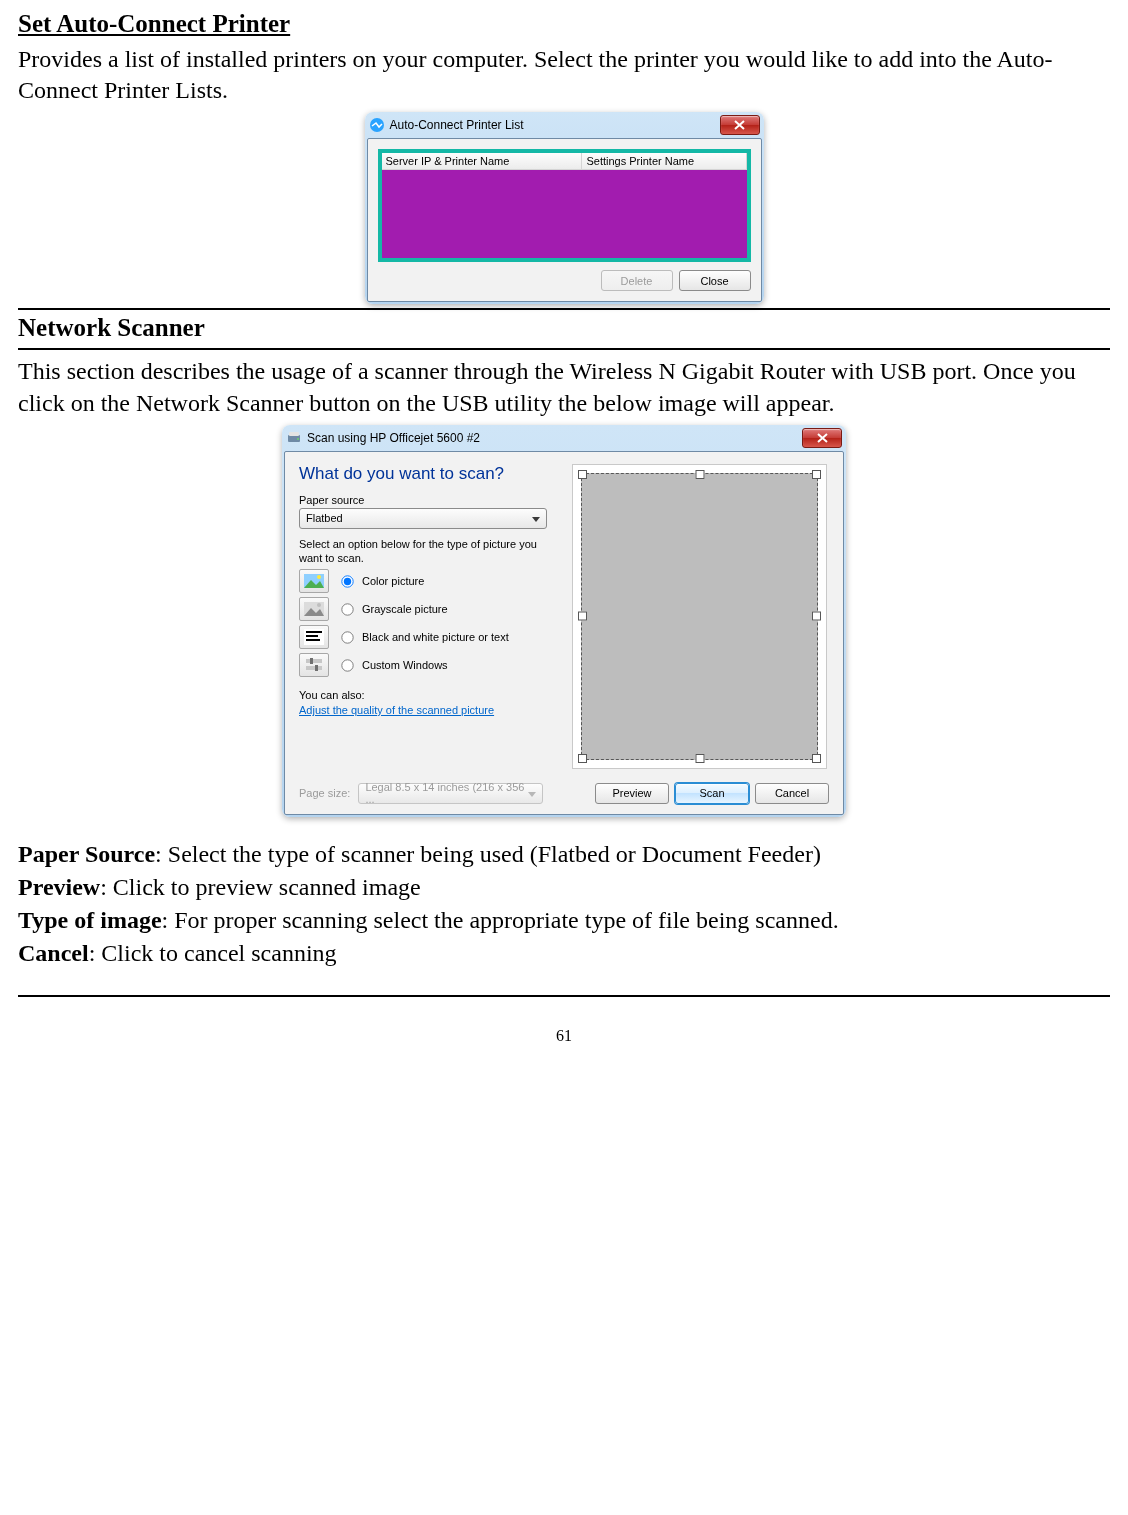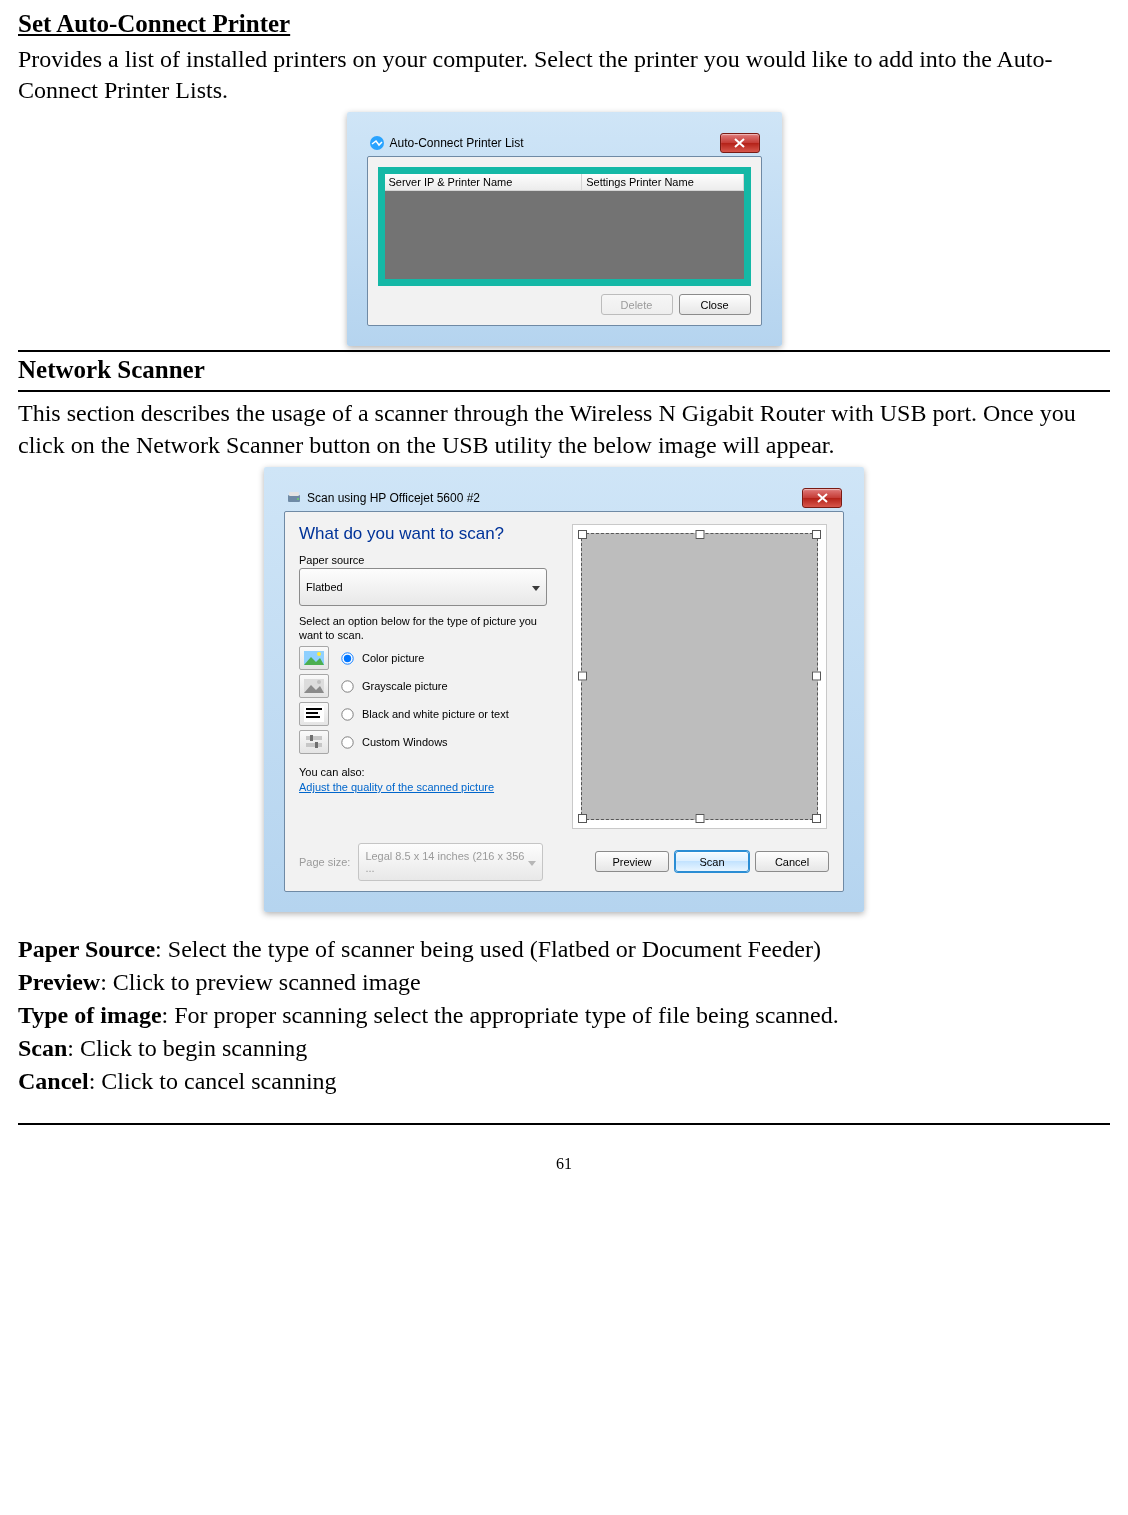--- a/index.html
+++ b/index.html
@@ -32,23 +32,23 @@
     margin: 2px 0 4px 0;
   }
   .figure-wrap {
     text-align: center;
     margin: 4px 0 4px 0;
   }
   
   .win {
     display: inline-block;
     text-align: left;
-    border-radius: 2px;
+    border-radius: 8px;
     background: linear-gradient(#cfe5f7, #b5d4ef);
-    padding: 20px;
+    padding: 2px;
     box-shadow: 0 2px 6px rgba(0,0,0,.3);
     font-family: "Segoe UI", Tahoma, sans-serif;
     font-size: 12px;
     color: #000;
   }
   .win-titlebar {
     display: flex;
     align-items: center;
     height: 22px;
     padding: 0 2px 2px 2px;
@@ -77,22 +77,22 @@
   .win-client {
     background: #f2f2f2;
     border: 1px solid #6f8aa5;
     border-radius: 2px;
     padding: 10px;
   }
 
   
   .dlg1 { width: 395px; }
   .dlg1 .listbox {
-    background: #737373;
-    border: 7px solid #14b8a6;
+    background: #a21caf;
+    border: 4px solid #14b8a6;
     height: 105px;
     position: relative;
     overflow: hidden;
   }
   .dlg1 .listhead th {
     font-weight: normal;
     text-align: left;
     font-size: 11px;
     padding: 2px 4px;
     background: linear-gradient(#fdfdfd,#ececec);
@@ -129,21 +129,21 @@
   .dlg2 h3 {
     color:#003399;
     font-family:"Segoe UI", Tahoma, sans-serif;
     font-weight:normal;
     font-size:17px;
     margin:0 0 10px 0;
   }
   .dlg2 label.grp { display:block; font-size:11px; margin:2px 0 2px 0; }
   .dlg2 .combo {
     width: 100%;
-    height: 38px;
+    height: 21px;
     border: 1px solid #8b8b8b;
     border-radius: 3px;
     background: linear-gradient(#fdfdfd,#e8e8e8);
     font-size:11px;
     padding: 0 18px 0 6px;
     display:flex; align-items:center;
     position:relative;
     box-sizing:border-box;
   }
   .dlg2 .combo .chev {
@@ -380,18 +380,17 @@
     </div>
   </div>
 </div>
 
 <div style="height:14px"></div>
 
 <div class="def">
   <p><b>Paper Source</b><span>: Select the type of scanner being used (Flatbed or Document Feeder)</span></p>
   <p><b>Preview</b><span>: Click to preview scanned image</span></p>
   <p><b>Type of image</b><span>: For proper scanning select the appropriate type of file being scanned.</span></p>
-  <p><b>Scan</b><span>: Click to begin scanning</span></p>
   <p><b>Cancel</b><span>: Click to cancel scanning</span></p>
 </div>
 
 <hr class="doc-rule" style="margin-top:28px;">
 <div class="page-num">61</div>
 
 </body></html>

